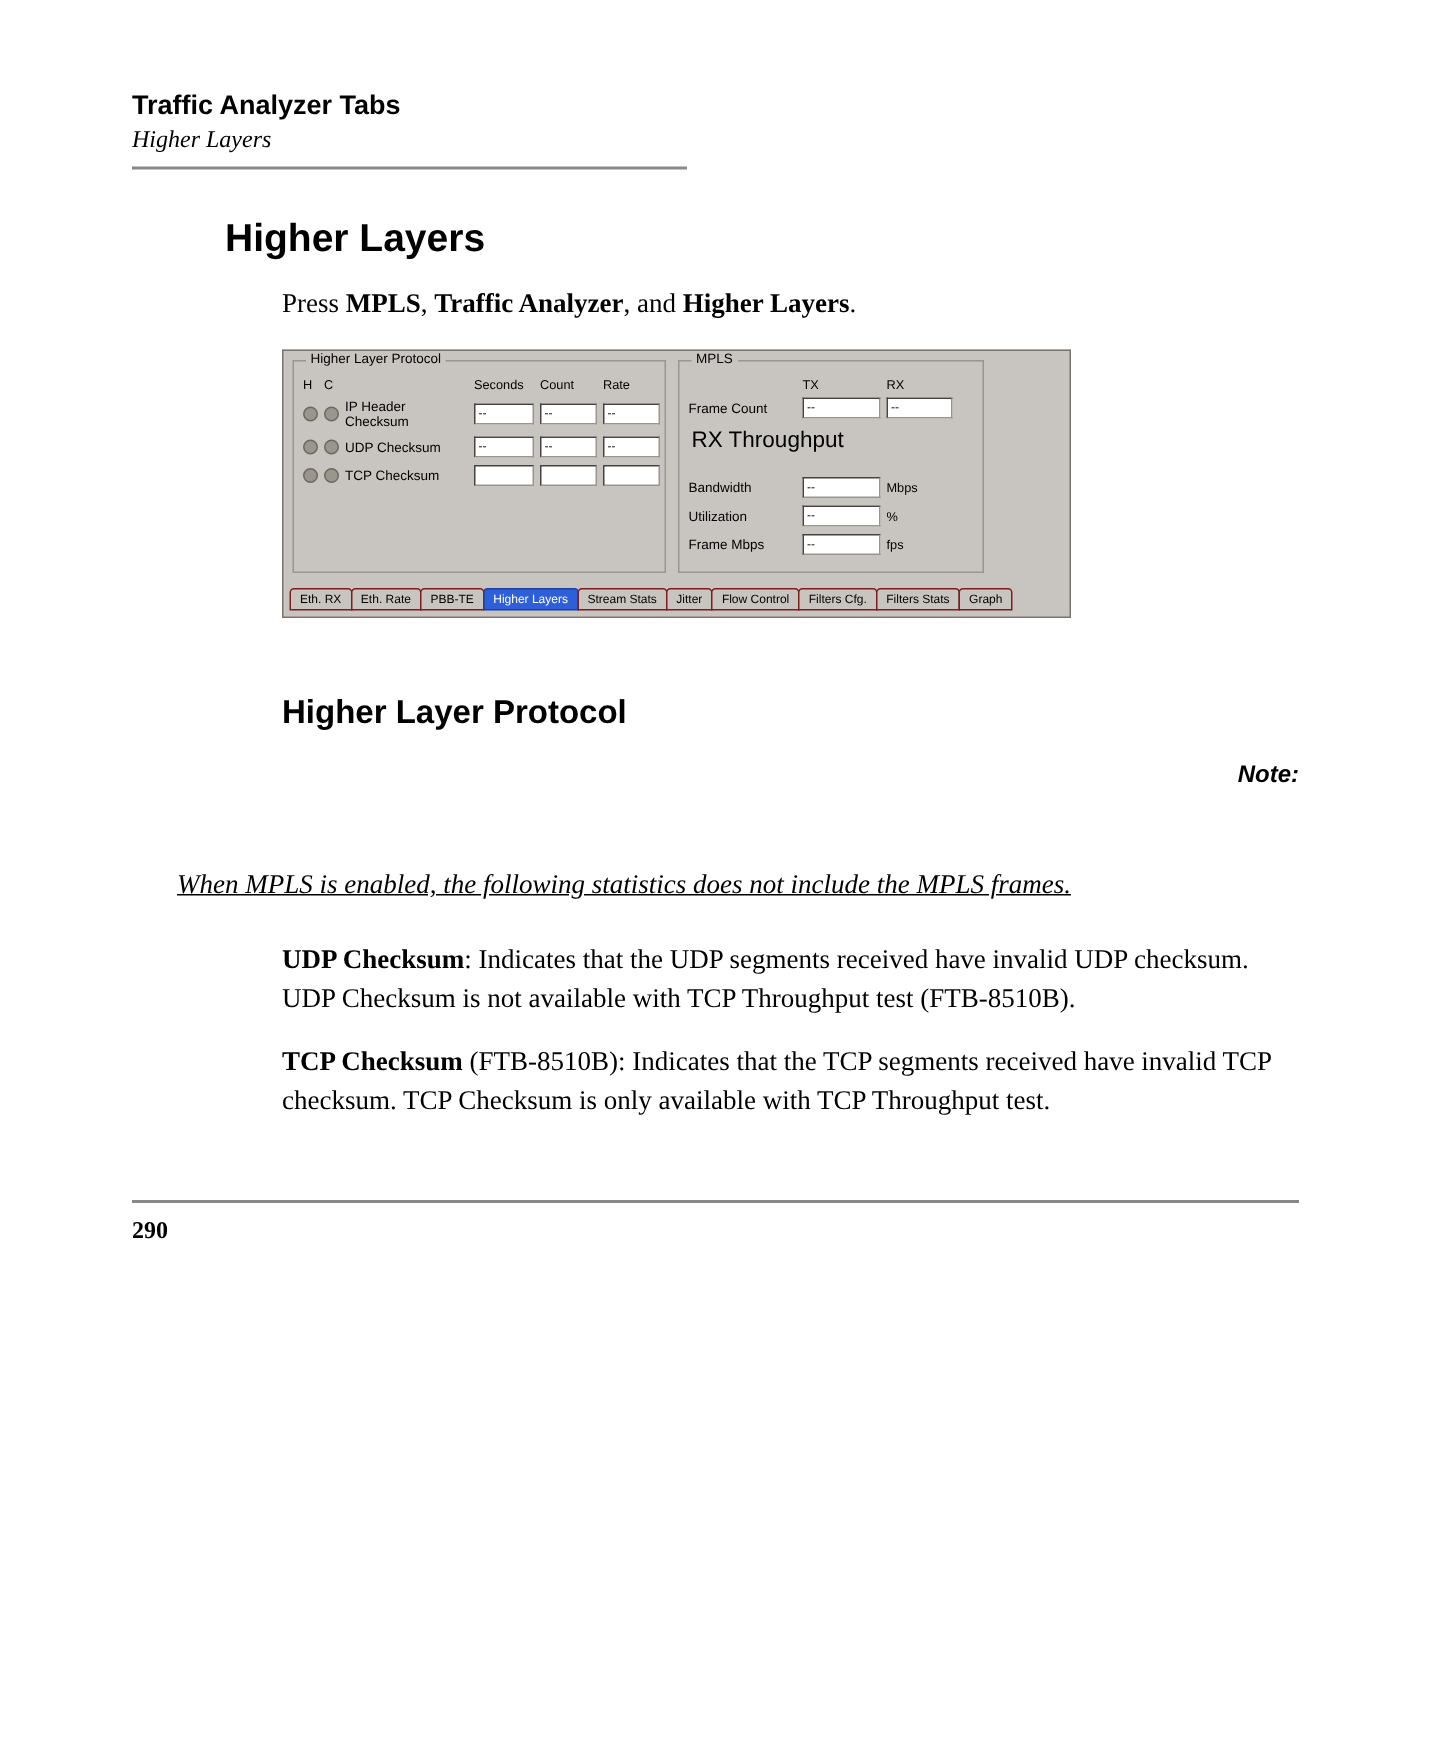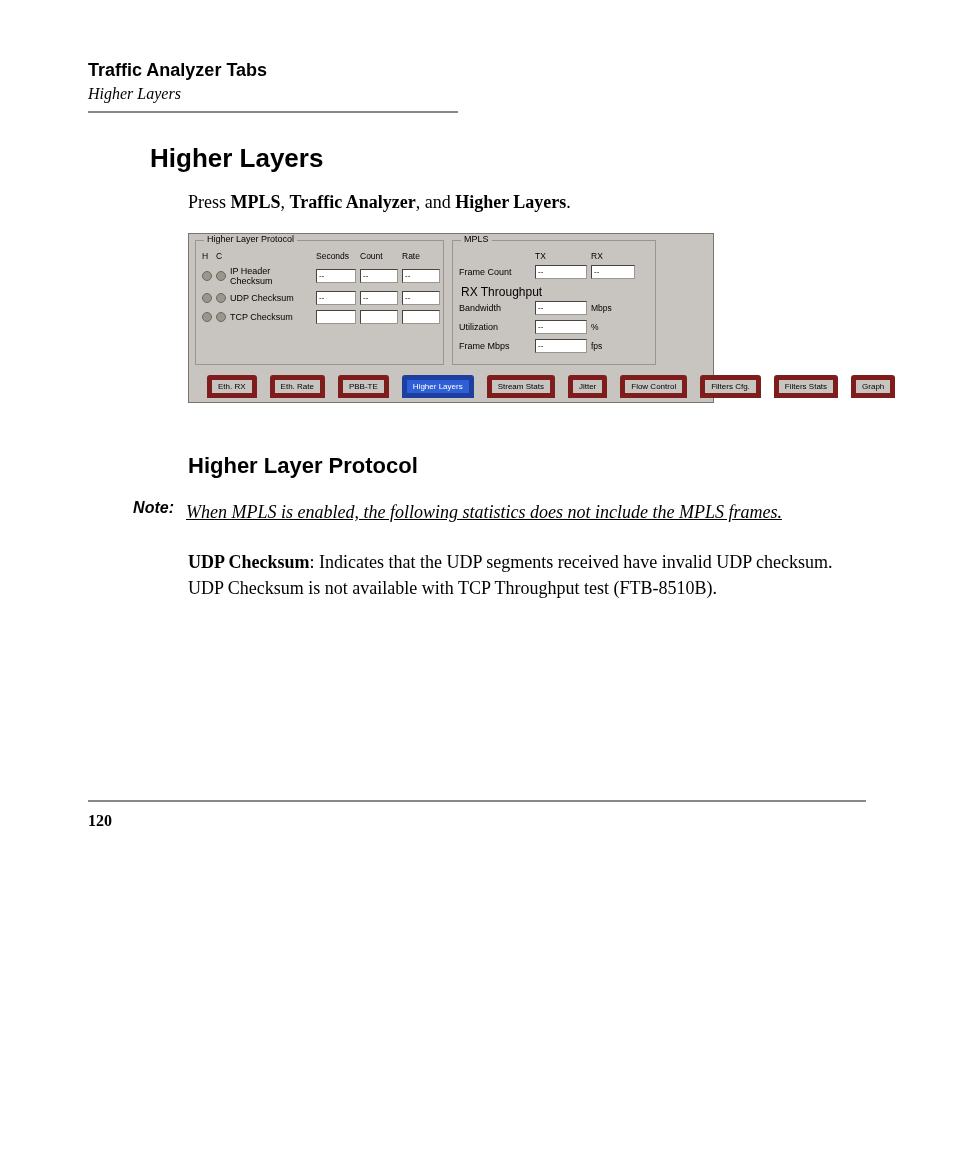--- a/index.html
+++ b/index.html
@@ -41,20 +41,21 @@
     margin: 0 0 18px 62px;
   }
   .intro {
     font-size: 18px;
     margin: 0 0 20px 100px;
   }
   .note-row {
     display: flex;
     gap: 12px;
     margin: 0 0 24px 30px;
+    flex-direction: column;
   }
   .note-label {
     font-family: Verdana, Arial, sans-serif;
     font-weight: 700;
     font-style: italic;
     font-size: 16px;
     flex: 0 0 56px;
     text-align: right;
   }
   .note-body {
@@ -163,42 +164,41 @@
     margin-bottom: 5px;
   }
   .mpls-heads {
     display: grid;
     grid-template-columns: 72px 52px 44px;
     column-gap: 4px;
     font-size: 8.5px;
     margin-bottom: 4px;
   }
   .sub-legend {
-    font-size: 12px;
-    margin: 6px 0 2px 2px;
+    font-size: 15px;
+    margin: 6px 0 16px 2px;
   }
   .unit { font-size: 8.5px; }
   
   .tabbar {
     display: flex;
     align-items: flex-end;
     padding: 0 4px 4px 4px;
     gap: 0;
   }
   .tab {
     font-size: 8px;
     padding: 2px 6px;
-    border: 5px solid #7f1d1d;
+    border: 1px solid #7f1d1d;
     border-top-left-radius: 3px;
     border-top-right-radius: 3px;
     background: #c8c4bf;
     margin-right: -1px;
     cursor: default;
     white-space: nowrap;
-    margin-left: 14px;
   }
   .tab.active {
     background: #2f5fd8;
     color: #fff;
     border-color: #1d3f9e;
   }
 </style>
 </head>
 <body>
 <div class="page">
@@ -302,20 +302,23 @@
   <div class="note-row">
     <div class="note-label">Note:</div>
     <div class="note-body">When MPLS is enabled, the following statistics does not include the MPLS frames.</div>
   </div>
 
 
   <p class="para">
     <b>UDP Checksum</b><span>: Indicates that the UDP segments received have invalid UDP checksum. UDP Checksum is not available with TCP Throughput test (FTB-8510B).</span>
   </p>
 
+  <p class="para">
+    <b>TCP Checksum</b><span> (FTB-8510B): Indicates that the TCP segments received have invalid TCP checksum. TCP Checksum is only available with TCP Throughput test.</span>
+  </p>
 
   <div class="footer">
     <hr class="footer-hr">
     <div class="footer-row">
-      <span class="pg">120</span>
+      <span class="pg">290</span>
     </div>
   </div>
 </div>
 
 </body></html>

